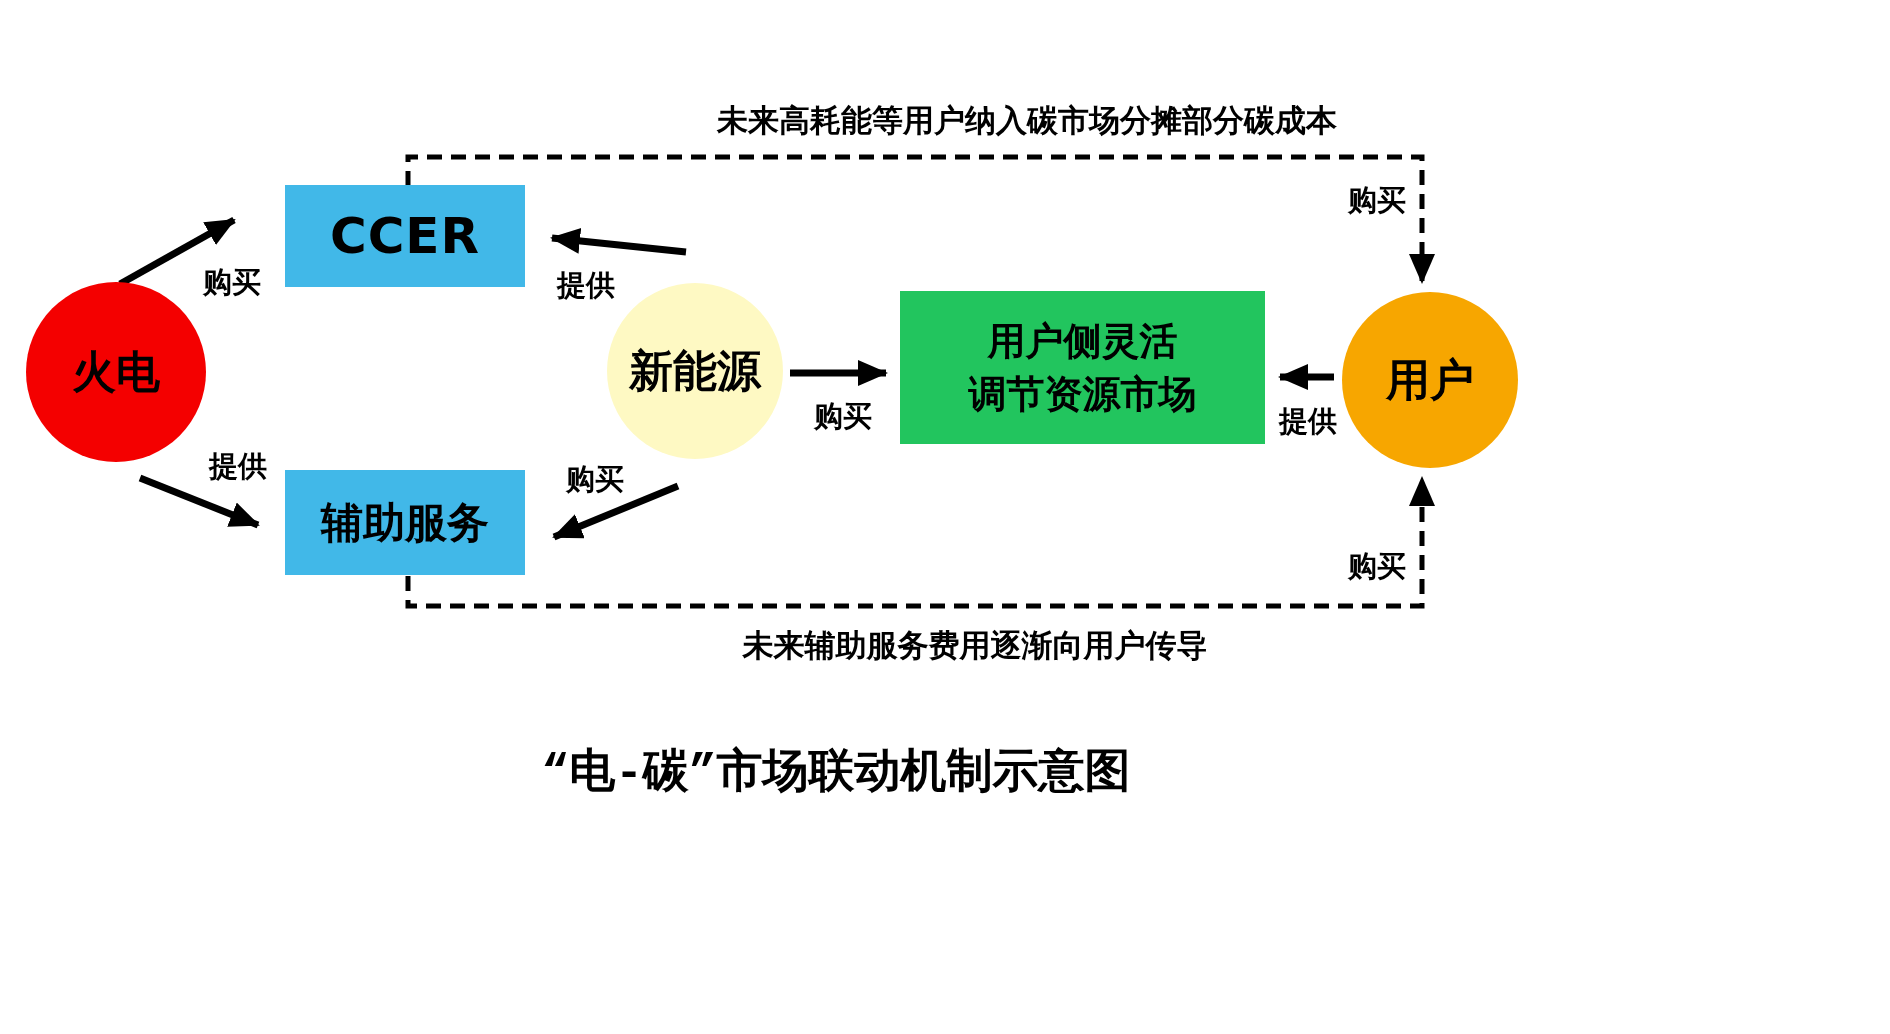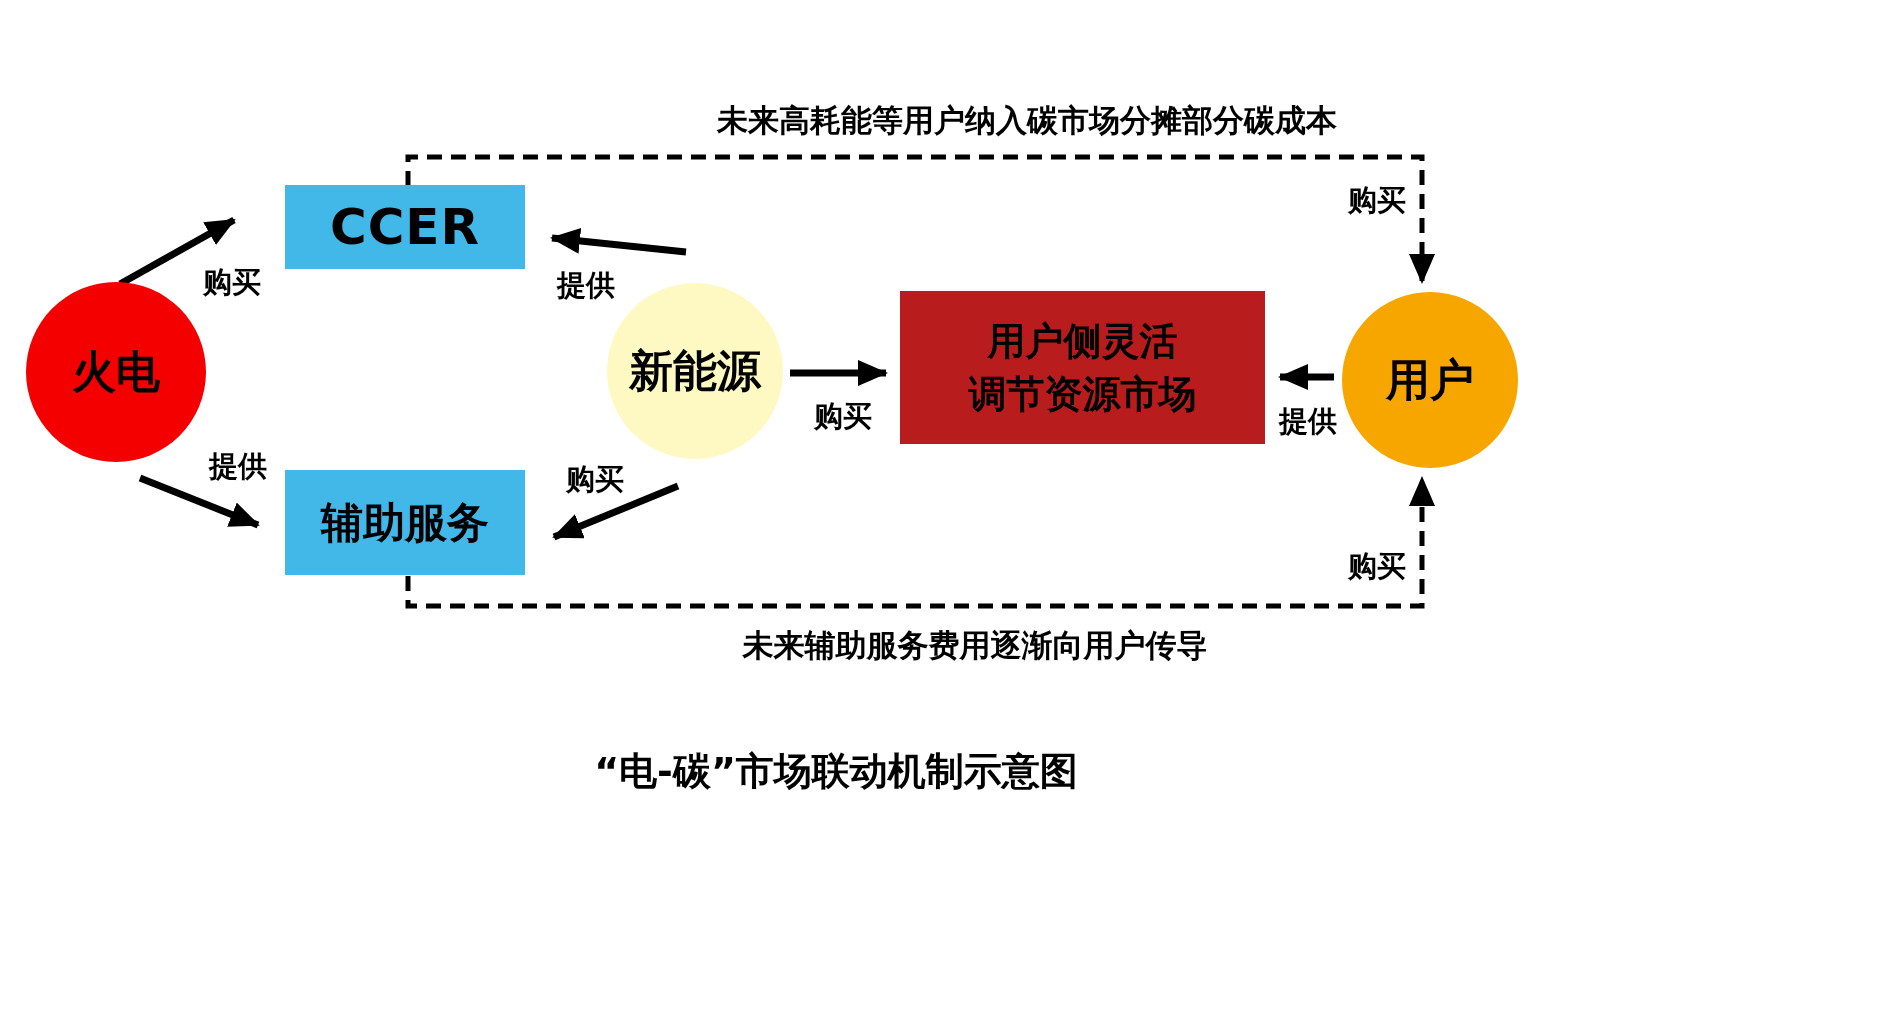--- a/index.html
+++ b/index.html
@@ -41,22 +41,23 @@
   }
   .annotation {
     position: absolute;
     transform: translate(-50%, -50%);
     font-size: 31px;
     white-space: nowrap;
   }
   .title {
     position: absolute;
     transform: translate(-50%, -50%);
-    font-size: 38px;
+    font-size: 46px;
     white-space: nowrap;
+    font-family: Liberation Mono, monospace;
   }
 </style>
 </head>
 <body>
 
 <div class="canvas">
 
   <svg class="arrows" viewBox="0 0 1890 1034">
     <defs>
       <marker id="ah" markerUnits="userSpaceOnUse" markerWidth="34" markerHeight="30" refX="28" refY="13" orient="auto">
@@ -78,33 +79,33 @@
 
     <path class="dashed-arrow" d="M408,186 L408,157 L1422,157 L1422,282" marker-end="url(#ah)"></path>
 
     <path class="dashed-arrow" d="M408,576 L408,606 L1422,606 L1422,478" marker-end="url(#ah)"></path>
   </svg>
 
   <div class="node circle" style="left: 26px; top: 282px; width: 180px; height: 180px; background: rgb(244, 0, 0);">
     <span>火电</span>
   </div>
 
-  <div class="node rect rect-ccer" style="left: 285px; top: 185px; width: 240px; height: 84px; background: rgb(65, 184, 232); justify-content: center;">
+  <div class="node rect rect-ccer" style="left: 285px; top: 185px; width: 240px; height: 102px; background: rgb(65, 184, 232); justify-content: center;">
     <span>CCER</span>
   </div>
 
   <div class="node rect" style="left: 285px; top: 470px; width: 240px; height: 105px; background: rgb(65, 184, 232); text-align: center;">
     <span>辅助服务</span>
   </div>
 
   <div class="node circle" style="left: 607px; top: 283px; width: 176px; height: 176px; background: #fef9c3;">
     <span>新能源</span>
   </div>
 
-  <div class="node rect rect-market" style="left: 900px; top: 291px; width: 365px; height: 153px; background: #b91c1c;">
+  <div class="node rect rect-market" style="left: 900px; top: 291px; width: 365px; height: 153px; background: #22c55e;">
     <span>用户侧灵活</span>
     <span>调节资源市场</span>
   </div>
 
   <div class="node circle" style="left: 1342px; top: 292px; width: 176px; height: 176px; background: rgb(247, 166, 0);">
     <span>用户</span>
   </div>
 
   <div class="edge-label" style="left:232px; top:283px;">购买</div>
   <div class="edge-label" style="left:586px; top:286px;">提供</div>

